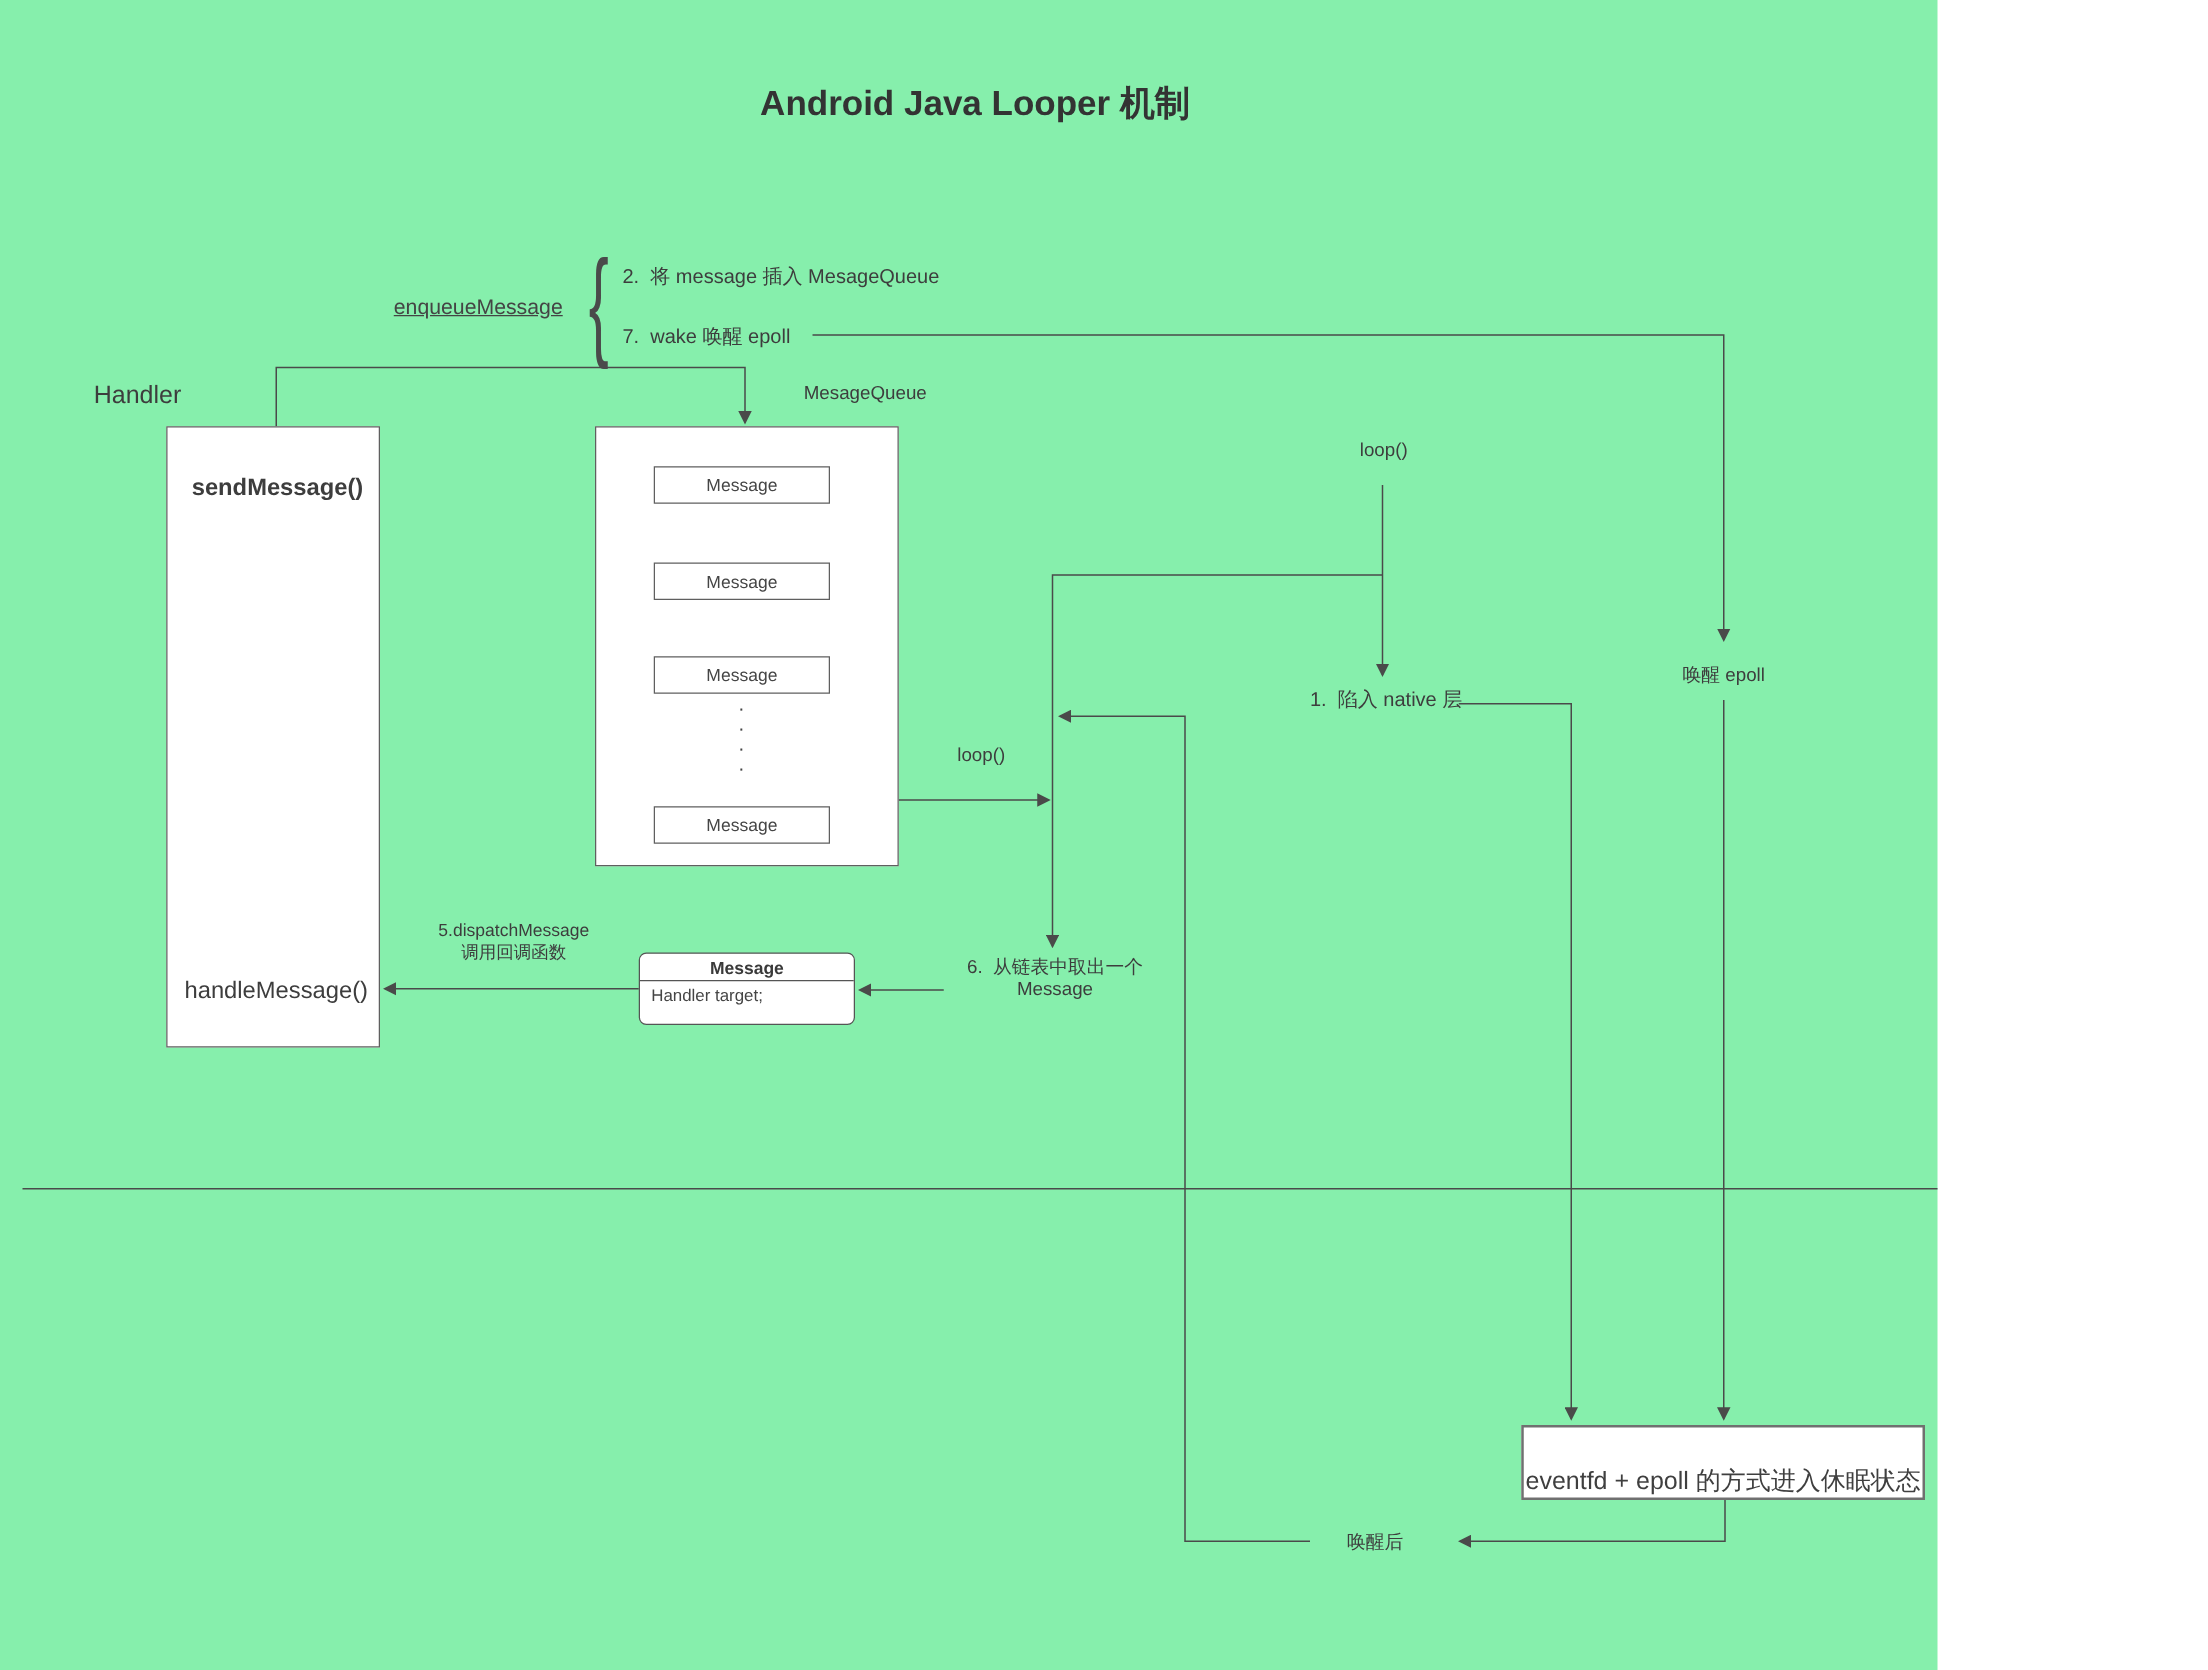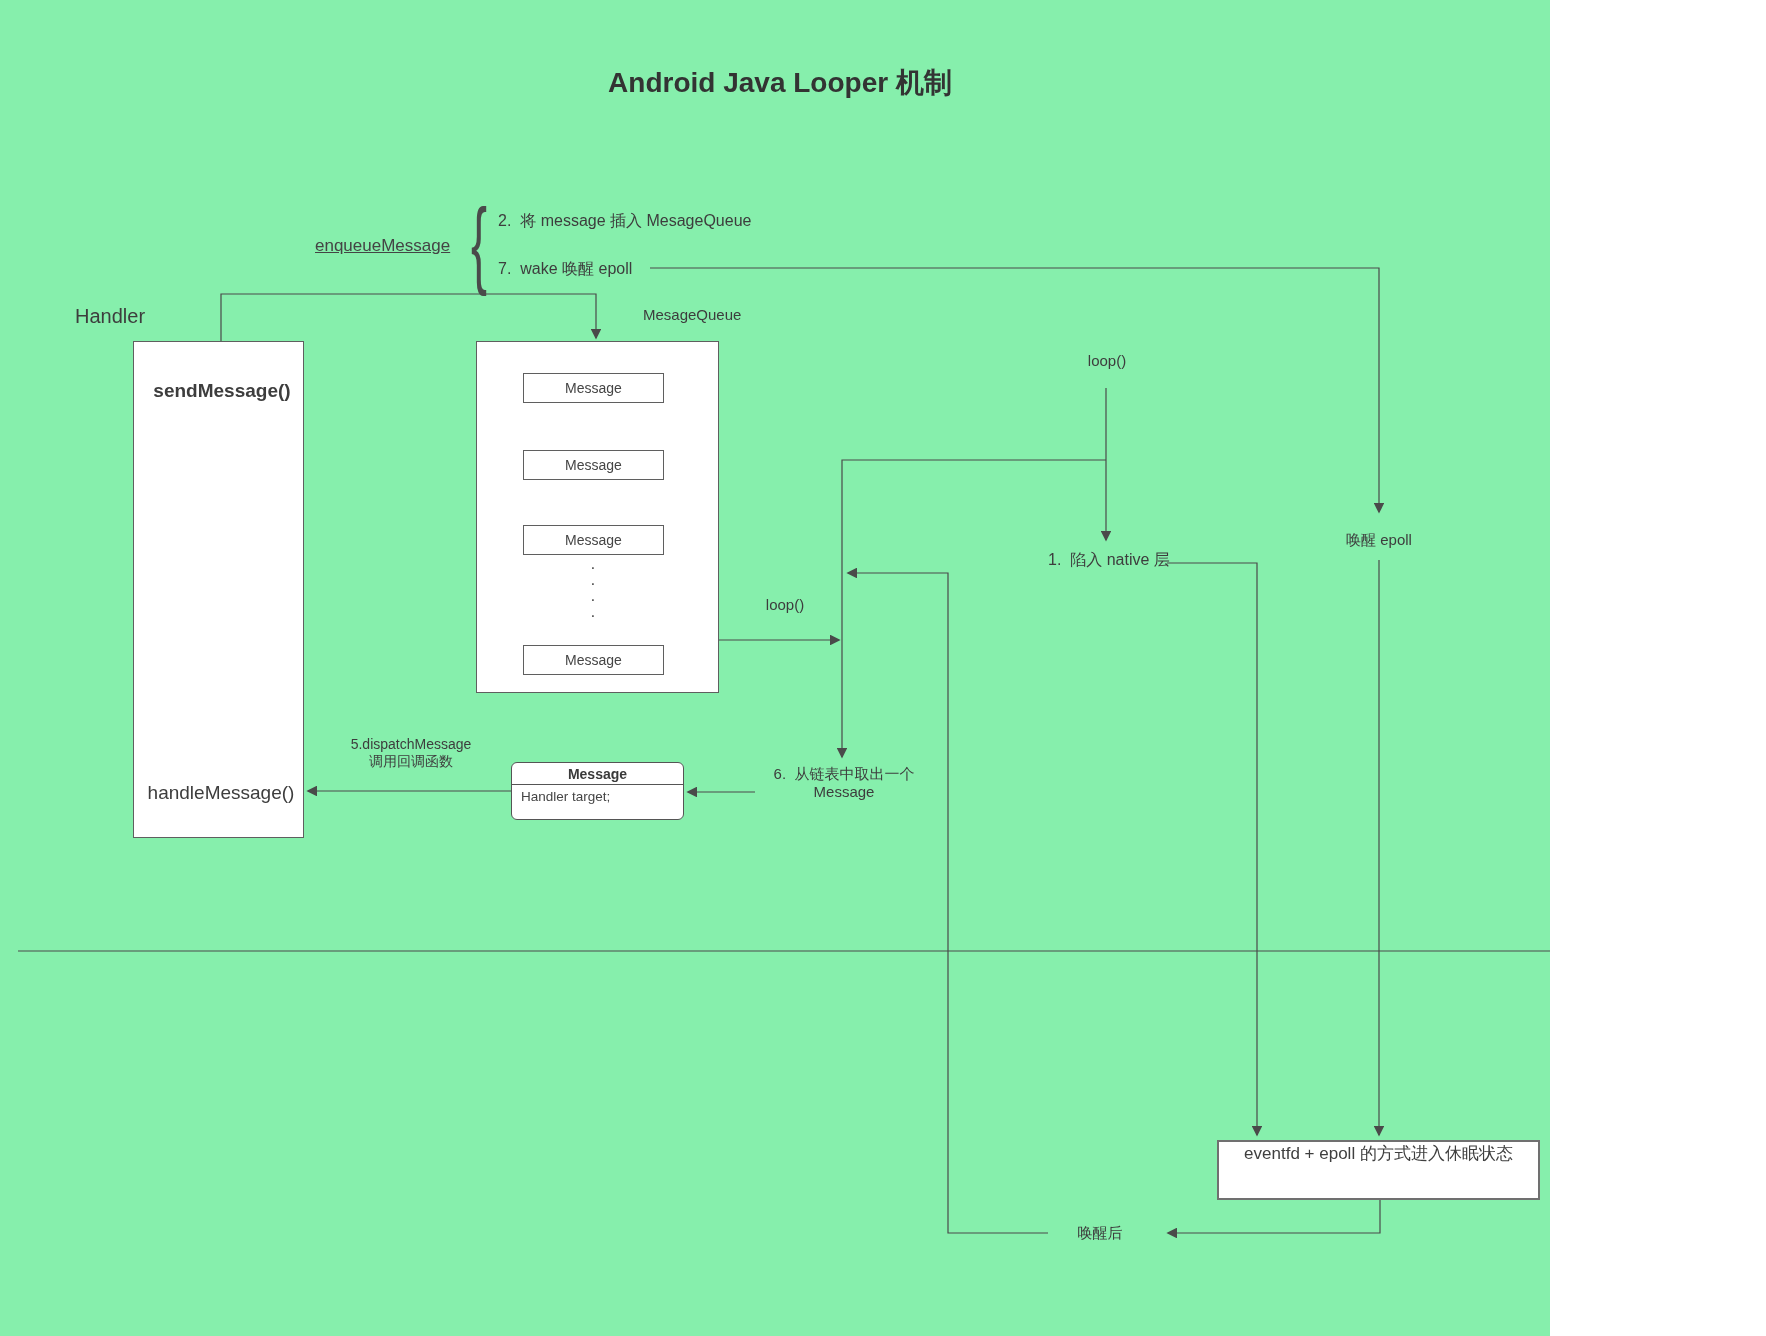--- a/index.html
+++ b/index.html
@@ -10,21 +10,21 @@
   .lbl{position:absolute;white-space:pre;color:#3d3d3d;}
   .ctr{transform:translateX(-50%);text-align:center;}
   .title{font-size:28px;font-weight:700;color:#333;}
   .box{position:absolute;border:1px solid #5f5f5f;background:#fff;box-sizing:border-box;}
   .handler-box{left:133px;top:341px;width:171px;height:497px;}
   .queue-box{left:476px;top:341px;width:243px;height:352px;}
   .msg-box{left:523px;width:141px;height:30px;display:flex;align-items:center;justify-content:center;font-size:14px;color:#454545;}
   .detail-box{left:511px;top:762px;width:173px;height:58px;border:1.5px solid #555;border-radius:6px;}
   .detail-head{height:21px;border-bottom:1.5px solid #555;display:flex;align-items:center;justify-content:center;font-size:14px;font-weight:700;color:#3a3a3a;}
   .detail-body{padding:4px 0 0 9px;font-size:13.5px;color:#454545;}
-  .sleep-box{left:1217px;top:1140px;width:323px;height:60px;border:2px solid #707070;display:flex;align-items:flex-start;justify-content:center;font-size:17px;color:#3f3f3f;}
+  .sleep-box{left:1217px;top:1140px;width:323px;height:60px;border:2px solid #707070;display:flex;align-items:flex-end;justify-content:center;font-size:20px;color:#3f3f3f;}
   .brace{font-size:96px;font-weight:200;color:#4a4a4a;transform:translate(-50%,-50%) scaleX(.5);}
   .dots{white-space:pre;line-height:16px;font-size:16px;color:#444;}
   svg.wires{position:absolute;left:0;top:0;pointer-events:none;}
   .s14{font-size:14px;} .s15{font-size:15px;} .s16{font-size:16px;}
   .s17{font-size:17px;text-decoration:underline;} .s18{font-size:20px;} .s19{font-size:19px;}
   .two-line{line-height:18px;}
 </style>
 </head>
 <body>
 

